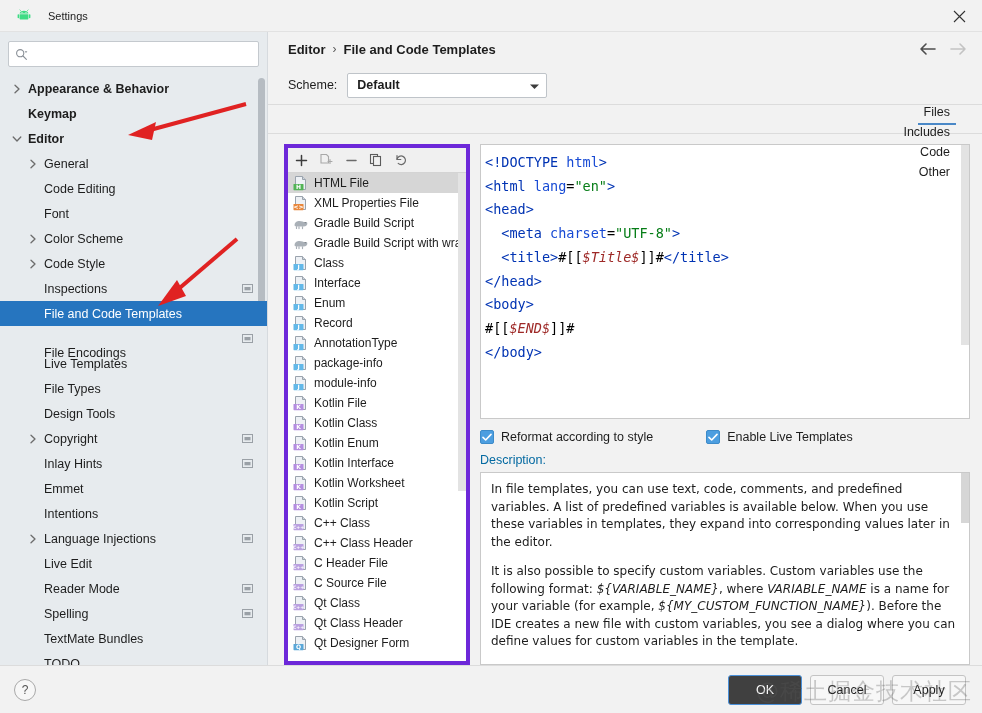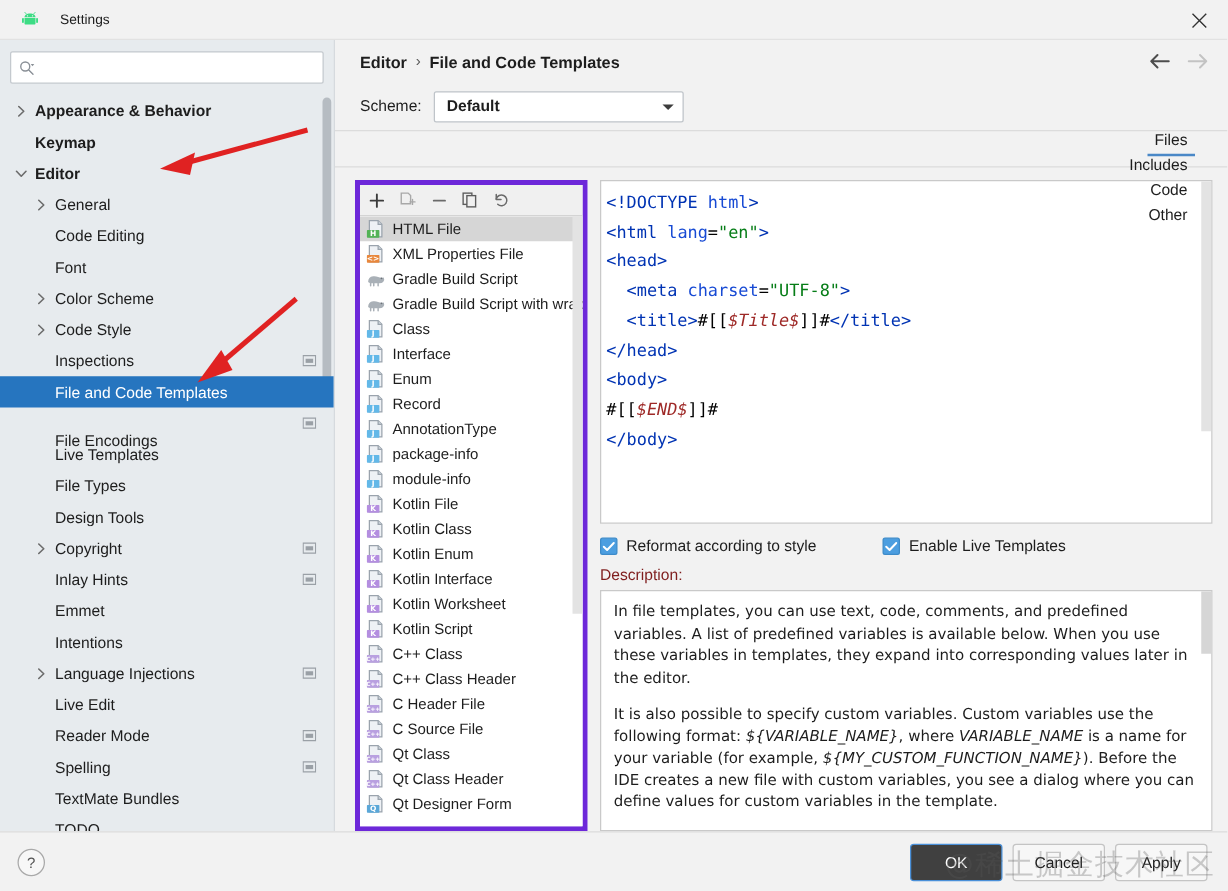--- a/index.html
+++ b/index.html
@@ -234,21 +234,21 @@
   .cbox .mark {
     width: 14px; height: 14px; border-radius: 2px;
     background: #4c9ee0; border: 1px solid #3d8bc9;
     display: flex; align-items: center; justify-content: center;
     flex: 0 0 14px;
   }
   .cbox .mark svg { display:block; }
   .cbox .lbl { font-size: 12.5px; color: #1d1d1d; margin-left: 7px; }
   .opts-gap { width: 53px; }
 
-  .desc-label { font-size: 12.5px; color: #7f1d1d; padding: 4px 0 5px 0; }
+  .desc-label { font-size: 12.5px; color: #0369a1; padding: 4px 0 5px 0; }
   .desc-box {
     flex: 1; min-height: 0;
     border: 1px solid #c9c9c9;
     background: #ffffff;
     padding: 8px 12px 0 10px;
     overflow: hidden; position: relative;
   }
   .desc-p {
     font-size: 12px; line-height: 17.5px;
     color: #1d1d1d; margin-bottom: 12px;

